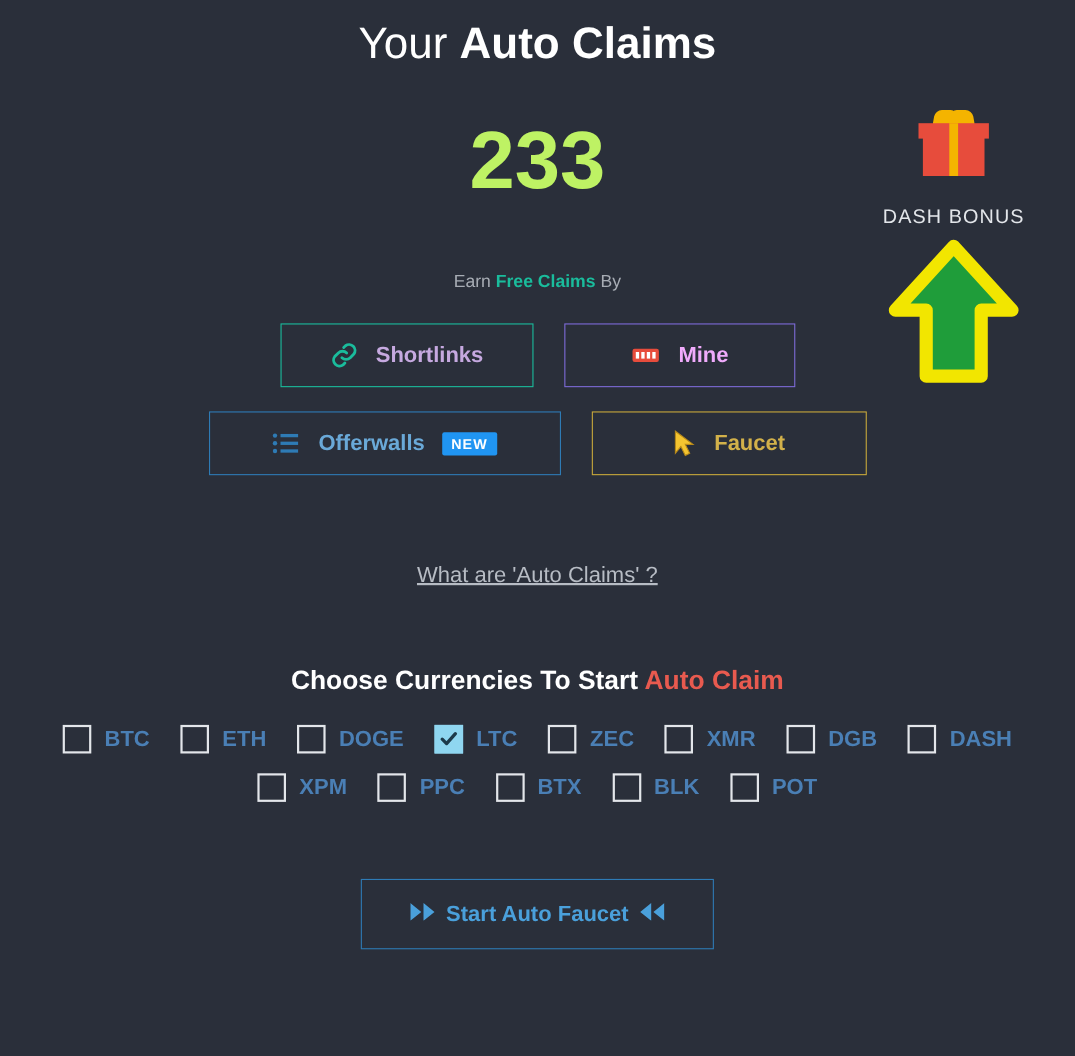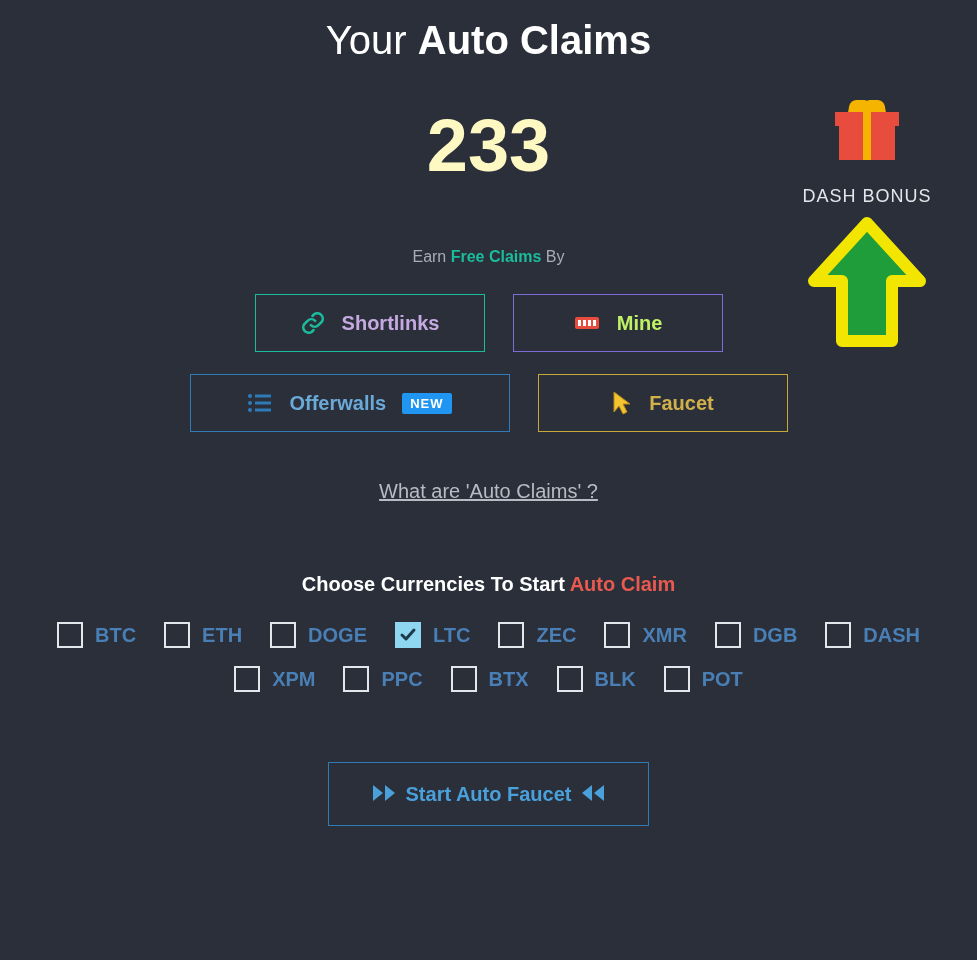--- a/index.html
+++ b/index.html
@@ -23,21 +23,21 @@
     font-size: 40px;
     font-weight: 400;
     color: #fff;
   }
   .title .bold { font-weight: 700; }
 
   .big-number {
     margin-top: 40px;
     font-size: 74px;
     font-weight: 700;
-    color: #fef9c3;
+    color: #bef264;
   }
 
   .bonus {
     position: absolute;
     top: 100px;
     right: 30px;
     width: 160px;
     text-align: center;
   }
   .bonus-label {
@@ -72,48 +72,48 @@
     font-weight: 600;
     background: transparent;
     cursor: pointer;
     padding: 0 26px;
   }
   .btn .icon { display: inline-flex; }
 
   .btn-shortlinks { border: 1.5px solid #1abc9c; width: 230px; color: #c6a9e0; }
   .btn-shortlinks .icon svg path { stroke: #1abc9c; }
 
-  .btn-mine { border: 1.5px solid #7d6bd8; width: 210px; color: #bef264; }
+  .btn-mine { border: 1.5px solid #7d6bd8; width: 210px; color: #f0abfc; }
   .btn-mine .icon svg { fill: #e74c3c; }
 
   .btn-faucet { border: 1.5px solid #c7a83b; width: 250px; color: #d2b14a; }
   .btn-offerwalls { border: 1.5px solid #2e7bb5; width: 320px; color: #6aa9d8; }
 
   .badge-new {
     background: #2095f2;
     color: #fff;
     font-size: 13px;
     font-weight: 700;
     padding: 3px 8px;
     border-radius: 2px;
     letter-spacing: 1px;
   }
 
   .what-link {
     display: inline-block;
-    margin-top: 48px;
+    margin-top: 80px;
     color: #b7bcc4;
     font-size: 20px;
     text-decoration: underline;
     cursor: pointer;
   }
 
   .choose-line {
     margin-top: 70px;
-    font-size: 20px;
+    font-size: 24px;
     color: #fff;
     font-weight: 700;
   }
   .choose-line .red { color: #e85a4f; }
 
   .currencies {
     margin-top: 26px;
     display: flex;
     flex-wrap: wrap;
     justify-content: center;

